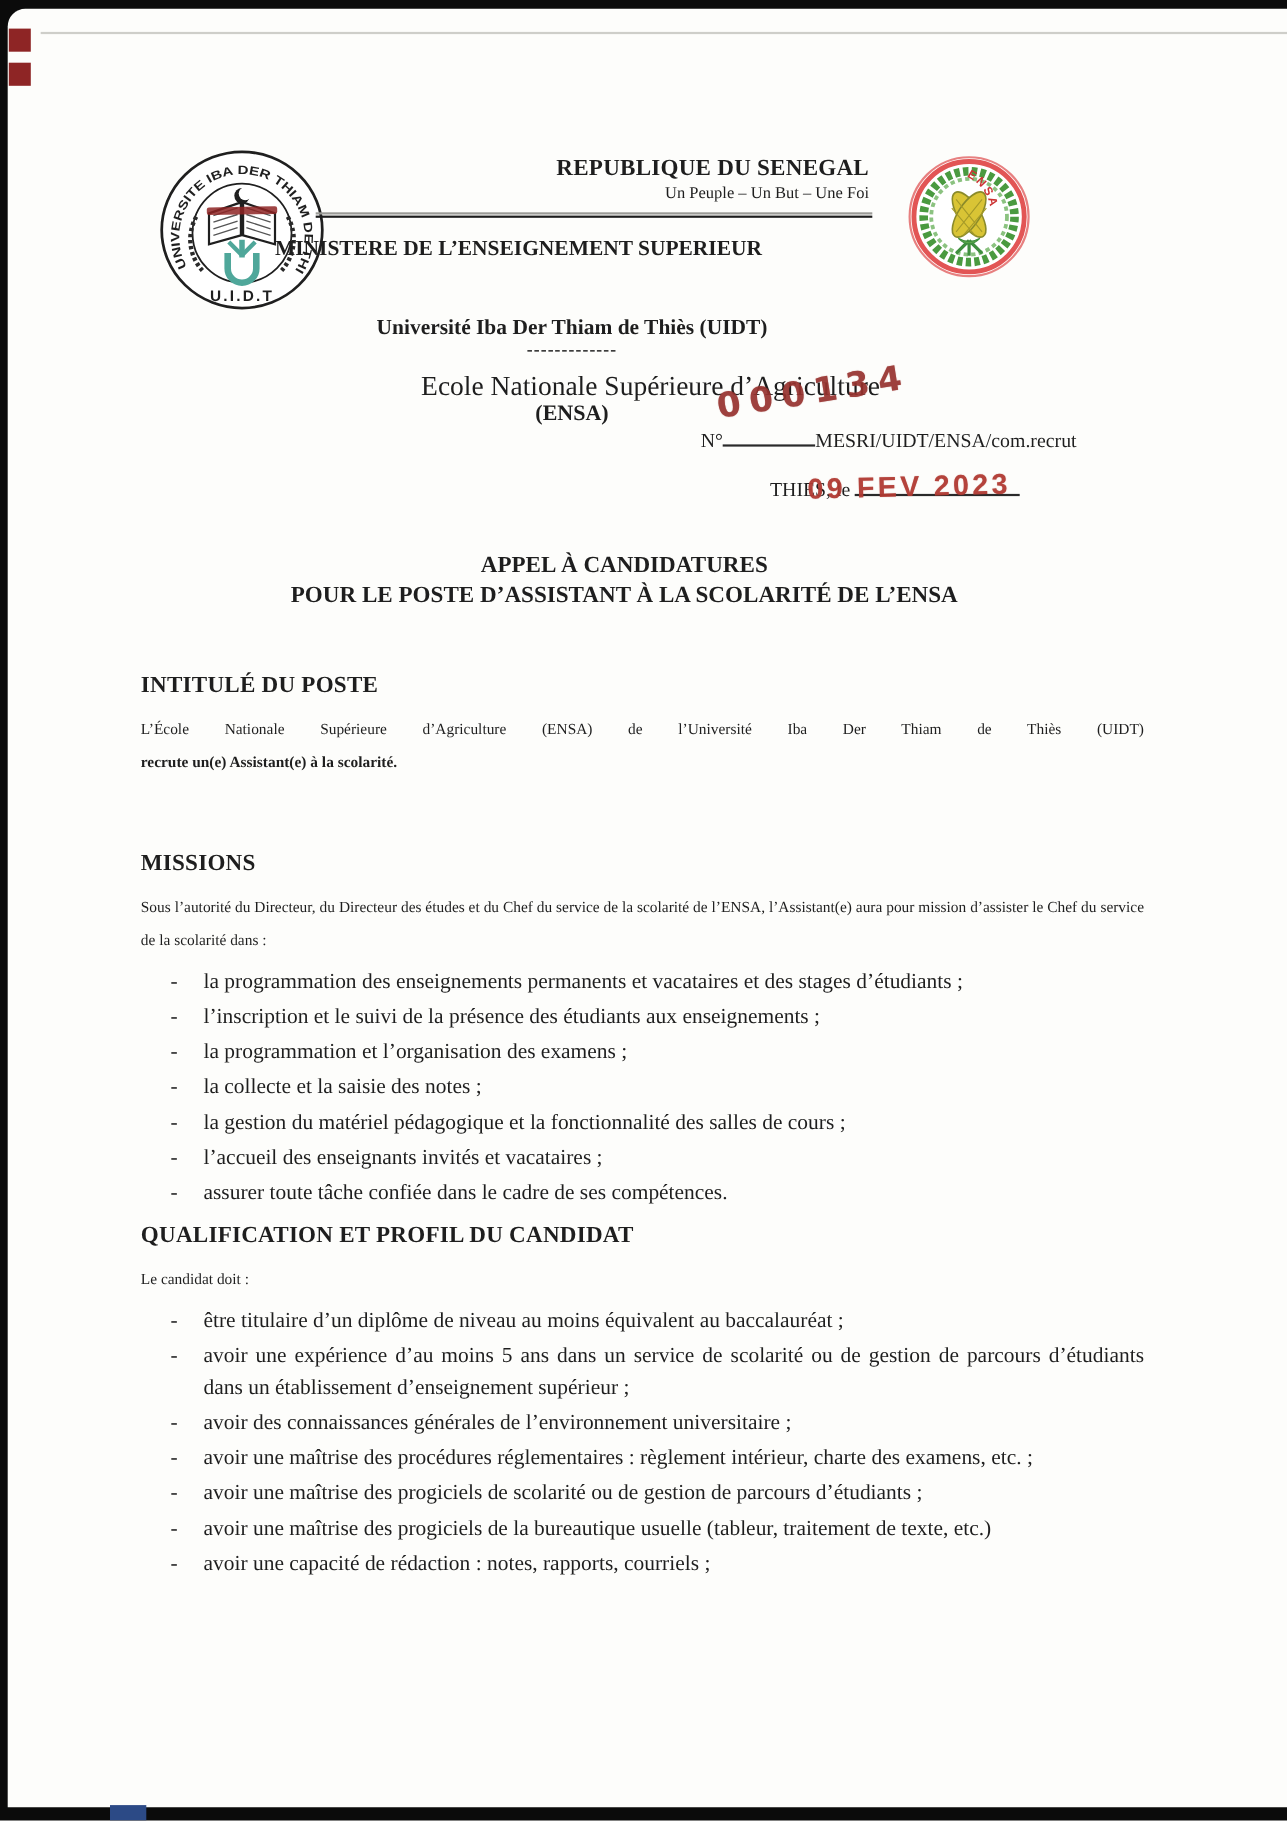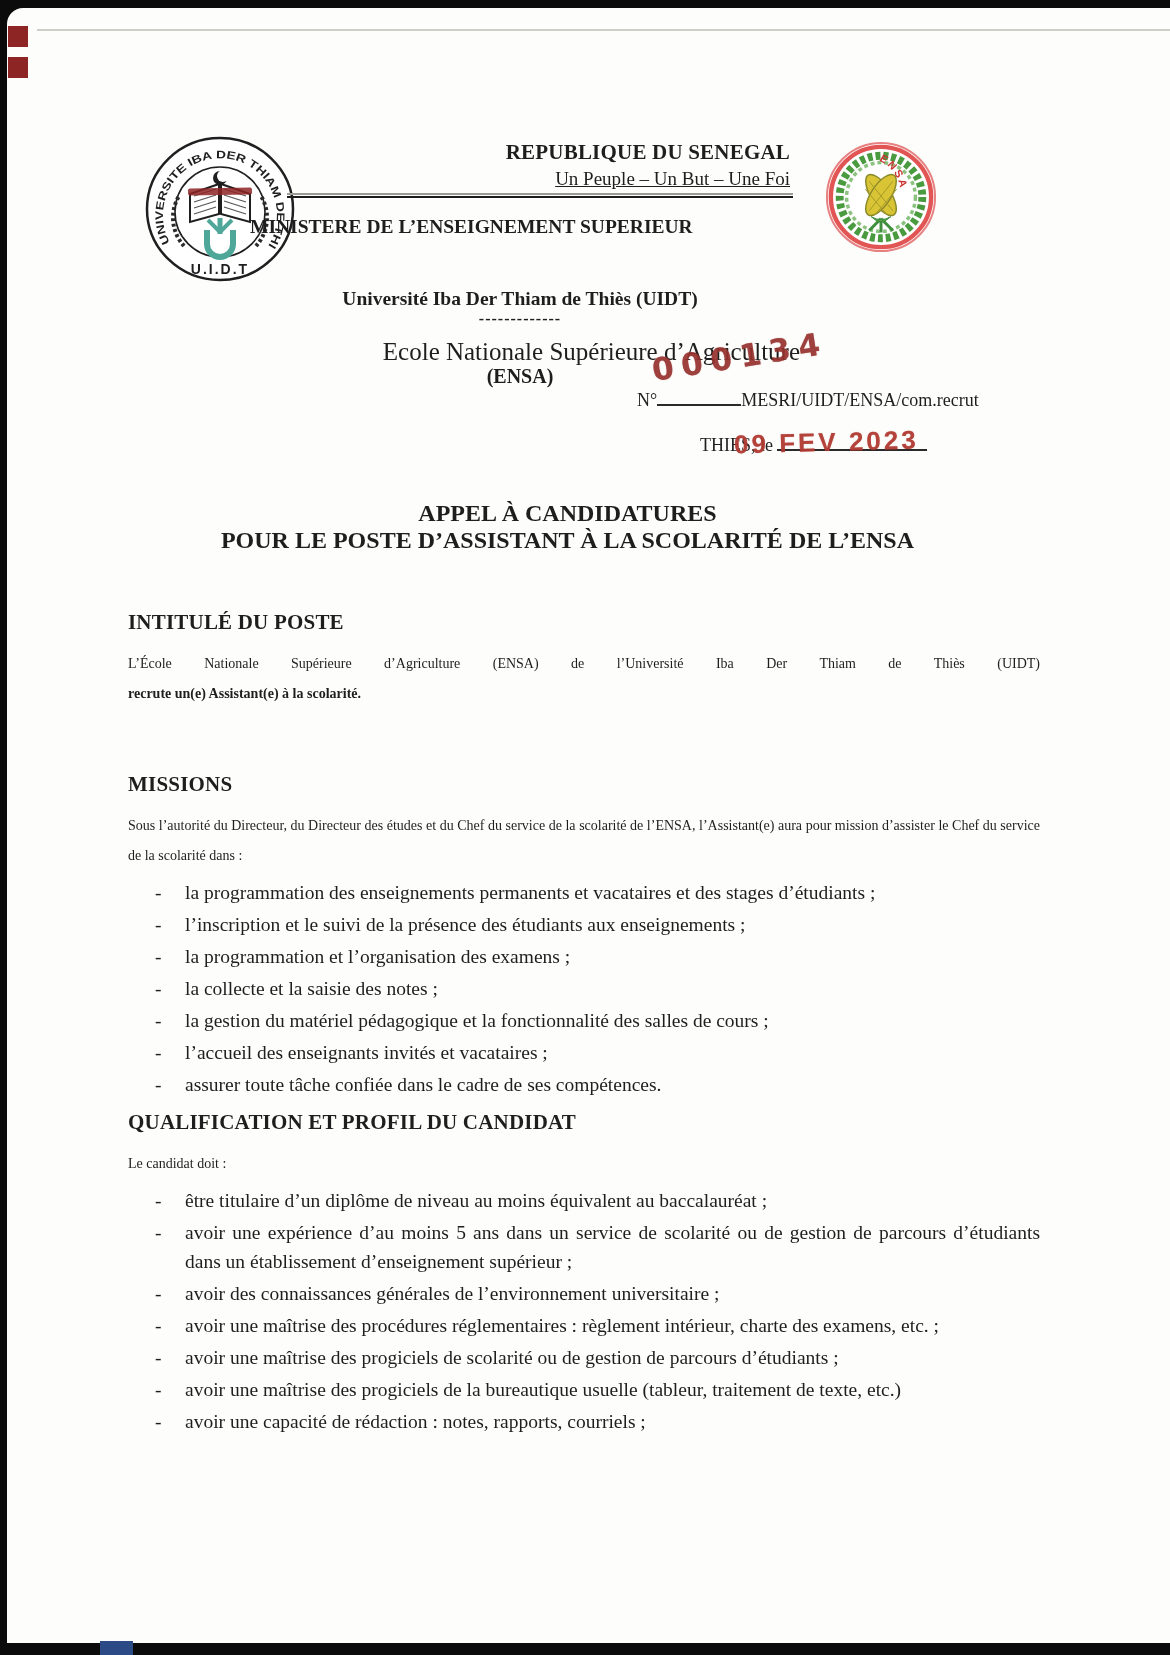--- a/index.html
+++ b/index.html
@@ -18,21 +18,21 @@
   
   .sq{width:20px;height:21px;background:#8e2525;}
   .sq1{left:8px;top:26px;}
   .sq2{left:8px;top:57px;}
   .blue-mark{left:100px;top:1641px;width:33px;height:14px;background:#2c4a86;}
 
   
   .uidt-logo{left:138px;top:134px;width:164px;height:150px;}
   .center-head{left:250px;top:140px;width:540px;text-align:right;}
   .republic{font-weight:bold;font-size:21px;letter-spacing:.2px;}
-  .motto{font-size:19px;margin-top:3px;text-decoration:underline;}
+  .motto{font-size:15px;margin-top:3px;}
   .rule{left:287px;top:196px;width:506px;height:2px;background:#1c1c1c;box-shadow:0 -3px 0 #9a9a96;}
   .ministry{left:250px;top:214px;width:540px;font-weight:bold;font-size:19.5px;line-height:26px;}
   .dfrag{display:inline-block;width:4px;height:16px;background:#222;margin-right:3px;vertical-align:-2px;}
   .university{left:250px;top:288px;width:540px;text-align:center;font-weight:bold;font-size:19.5px;}
   .dashsep{left:250px;top:310px;width:540px;text-align:center;font-weight:bold;font-size:16px;letter-spacing:1px;}
   .school{left:260px;top:338px;width:540px;text-align:right;font-size:25px;}
   .school-acr{left:250px;top:365px;width:540px;text-align:center;font-weight:bold;font-size:20px;}
   .ensa-logo{left:822px;top:138px;width:118px;height:118px;}
 
   
@@ -45,21 +45,21 @@
   }
   .date-line{left:700px;top:432px;font-size:18px;white-space:nowrap;}
   .date-blank{display:inline-block;width:150px;border-bottom:2px solid #2a2a2a;height:17px;}
   .stamp-date{
     left:734px;top:427px;color:#b13a32;font-family:"Liberation Sans","DejaVu Sans",sans-serif;
     font-weight:bold;font-size:26px;letter-spacing:3px;transform:rotate(-1.5deg);
     text-shadow:0 0 1px rgba(170,55,45,.5);opacity:.95;white-space:nowrap;
   }
 
   
-  .doc-title{left:0;top:500px;width:1135px;text-align:center;font-weight:bold;font-size:24px;line-height:27px;}
+  .doc-title{left:0;top:500px;width:1135px;text-align:center;font-weight:bold;font-size:21px;line-height:27px;}
 
   
   .section{width:912px;left:128px;}
   .sec-intitule{top:610px;}
   .sec-missions{top:772px;}
   .sec-qualification{top:1110px;}
   h2{font-size:21px;margin:0 0 14px 0;letter-spacing:.2px;}
   .para{font-size:14px;line-height:30px;margin:0;text-align:justify;}
   .just-last{text-align-last:justify;}
   .para-bold{font-weight:bold;}

